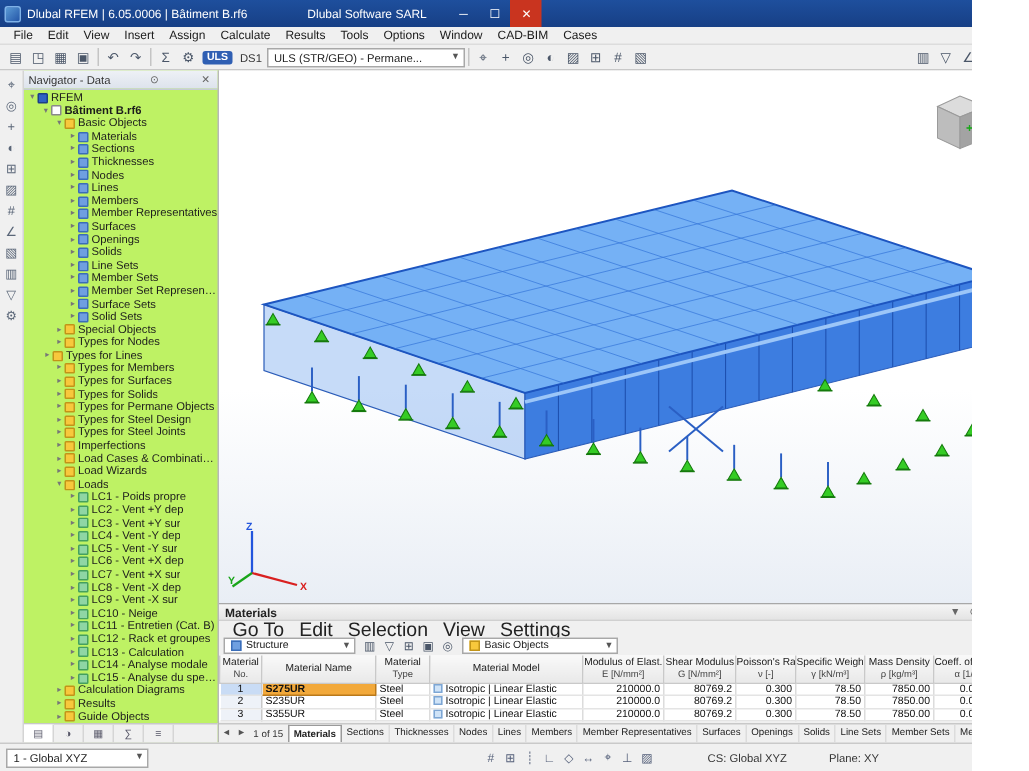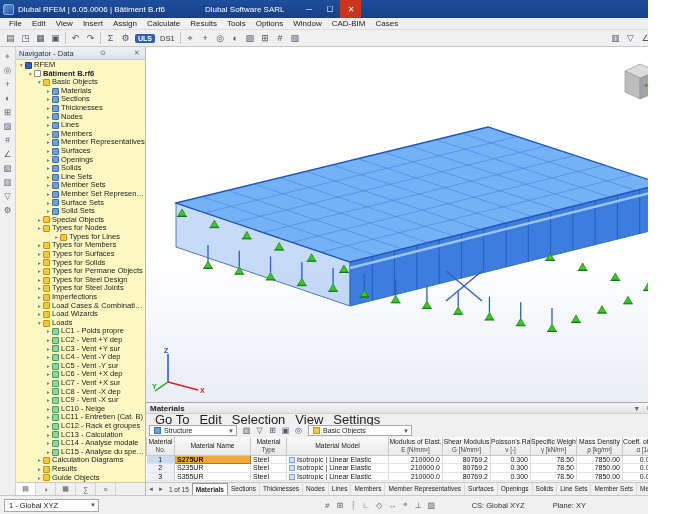--- a/index.html
+++ b/index.html
@@ -40,21 +40,21 @@
   .tb-spacer { flex:1; }
 
   
   .strip { position:absolute; top:47px; width:16px; height:448px; background:#f0f0f0; display:flex;
     flex-direction:column; align-items:center; padding-top:2px; }
   .strip.left { left:0; border-right:1px solid #d4d4d4; }
   .strip.right { left:671px; width:15px; border-left:1px solid #d4d4d4; }
   .sico { width:14px; height:14px; display:flex; align-items:center; justify-content:center; font-size:8.5px; color:#5a6678; flex:none; }
 
   
-  .navigator { position:absolute; left:16px; top:47px; width:130px; height:448px; background:#fef9c3;
+  .navigator { position:absolute; left:16px; top:47px; width:130px; height:448px; background:#bef264;
     border-right:1px solid #b8b8b8; display:flex; flex-direction:column; }
   .navhead { height:13px; background:linear-gradient(#eef1f6,#dde3ec); border-bottom:1px solid #c5cbd6;
     display:flex; align-items:center; font-size:7.5px; color:#333; padding:0 3px; flex:none; }
   .navhead .hico { margin-left:auto; font-size:7px; color:#666; padding:0 2px; }
   .navtree { flex:1; overflow:hidden; padding-top:1px; }
   .trow { height:8.6px; line-height:8.6px; display:flex; align-items:center; white-space:nowrap; overflow:hidden; }
   .arr { width:7px; font-size:5.5px; color:#777; text-align:center; flex:none; }
   .nico { width:7px; height:7px; border-radius:1px; margin-right:2px; flex:none; }
   .nico.app { background:#2f62c4; border:1px solid #1d3f86; }
   .nico.model { background:#fff; border:1px solid #8a8a8a; }
@@ -155,20 +155,24 @@
         <span class="tico">▣</span>
         <span class="tsep"></span>
         <span class="tico">↶</span>
         <span class="tico">↷</span>
         <span class="tsep"></span>
         <span class="tico">Σ</span>
         <span class="tico">⚙</span>
       </span>
     <span class="ulsbadge">ULS</span>
     <span class="ds1">DS1</span>
+    <span class="combo" style="width:132px;">
+      <span style="overflow:hidden;white-space:nowrap;flex:1;">ULS (STR/GEO) - Permane...</span>
+      <span class="caret">▼</span>
+    </span>
     <span id="tb-mid" style="display:flex;align-items:center;">
         <span class="tsep"></span>
         <span class="tico">⌖</span>
         <span class="tico">+</span>
         <span class="tico">◎</span>
         <span class="tico">◐</span>
         <span class="tico">▨</span>
         <span class="tico">⊞</span>
         <span class="tico">#</span>
         <span class="tico">▧</span>
@@ -315,21 +319,21 @@
         <div class="trow" style="padding-left: 20px;">
           <span class="arr">▸</span>
           <span class="nico folder"></span>
           <span class="tlb">Special Objects</span>
         </div>
         <div class="trow" style="padding-left: 20px;">
           <span class="arr">▸</span>
           <span class="nico folder"></span>
           <span class="tlb">Types for Nodes</span>
         </div>
-        <div class="trow" style="padding-left: 12px; justify-content: center;">
+        <div class="trow" style="padding-left: 12px;">
           <span class="arr">▸</span>
           <span class="nico folder"></span>
           <span class="tlb">Types for Lines</span>
         </div>
         <div class="trow" style="padding-left: 20px;">
           <span class="arr">▸</span>
           <span class="nico folder"></span>
           <span class="tlb">Types for Members</span>
         </div>
         <div class="trow" style="padding-left: 20px;">

